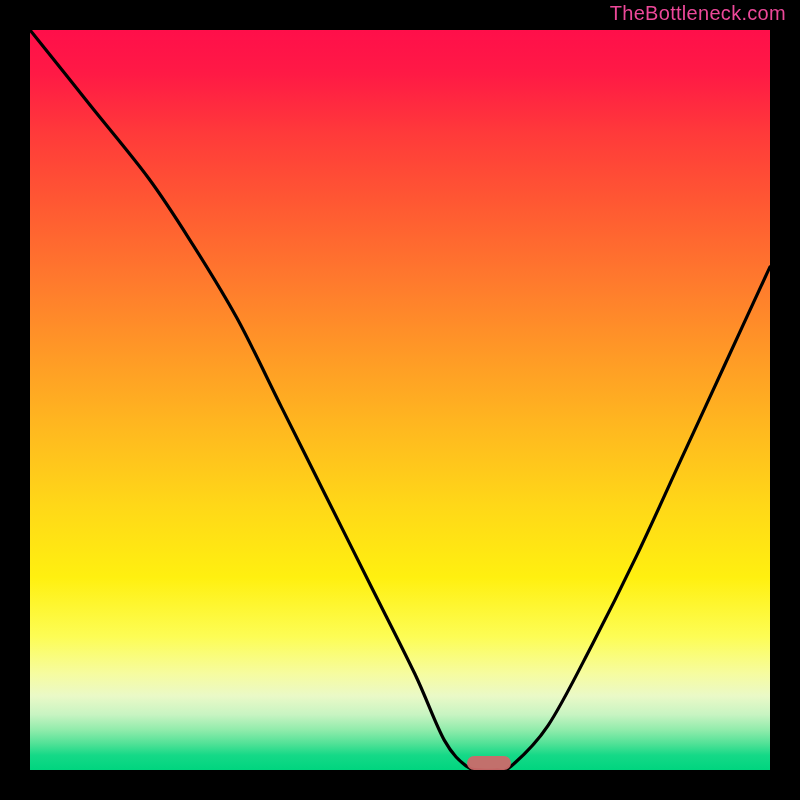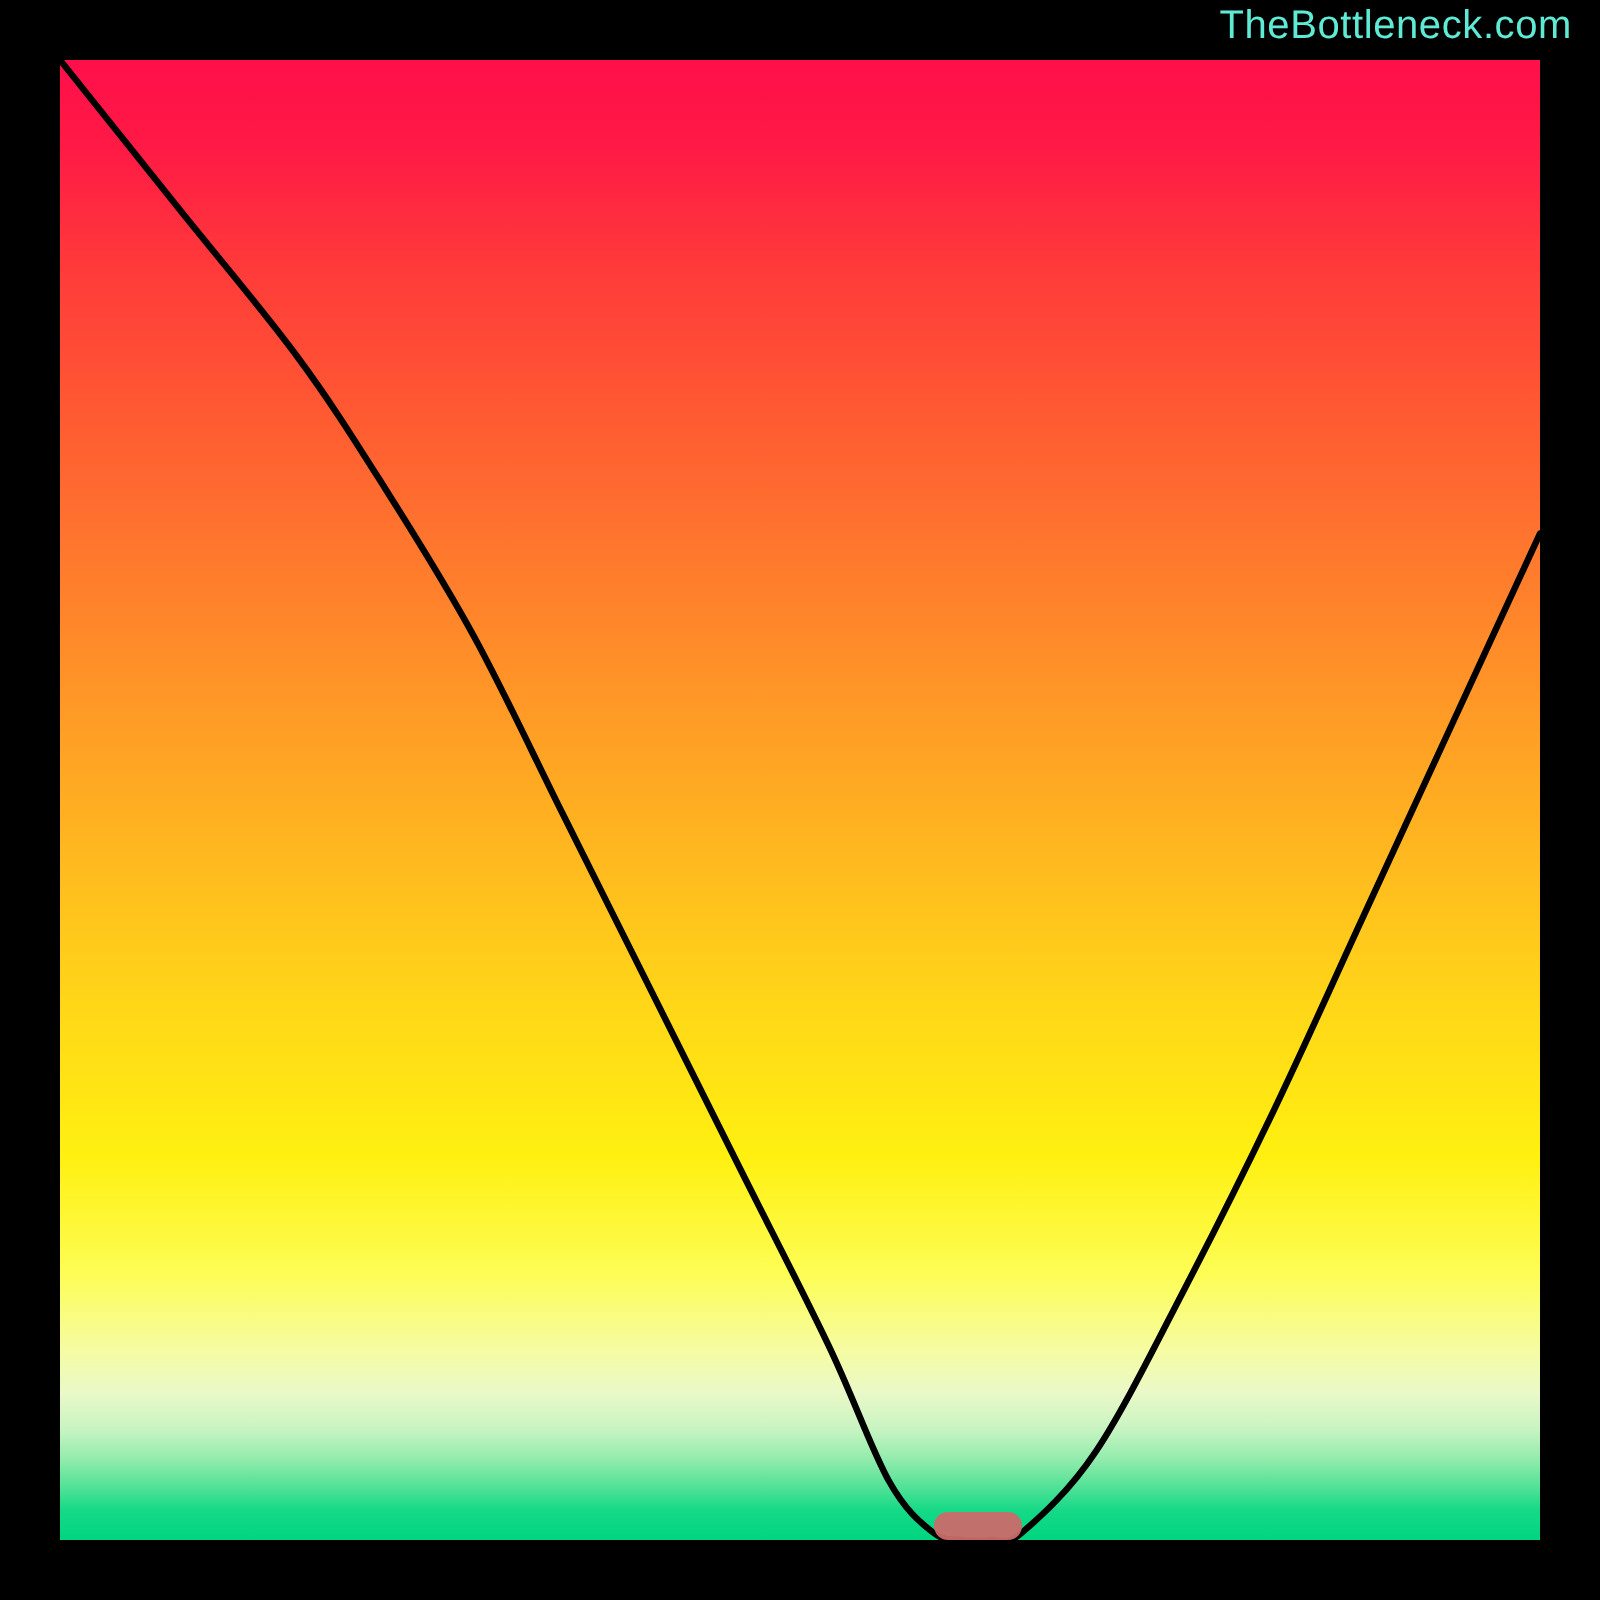--- a/index.html
+++ b/index.html
@@ -14,21 +14,21 @@
   .frame {
     position: relative;
     width: 800px;
     height: 800px;
     background: #000;
   }
   .watermark {
     position: absolute;
     top: 2px;
     right: 14px;
-    color: #5eead4;
+    color: #ec4899;
     font-size: 20px;
     font-weight: 500;
     letter-spacing: 0.3px;
     z-index: 5;
   }
   .plot-area {
     position: absolute;
     left: 30px;
     top: 30px;
     width: 740px;

